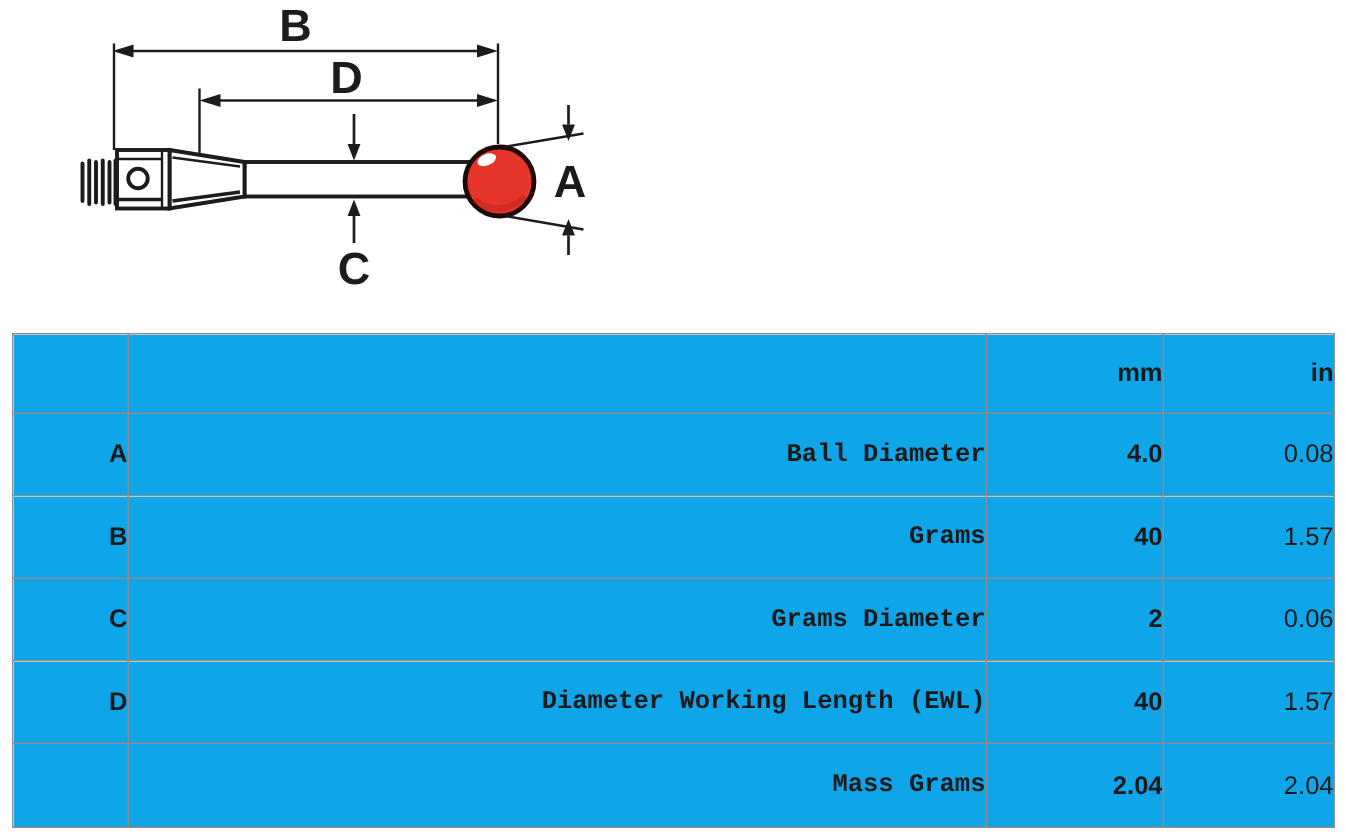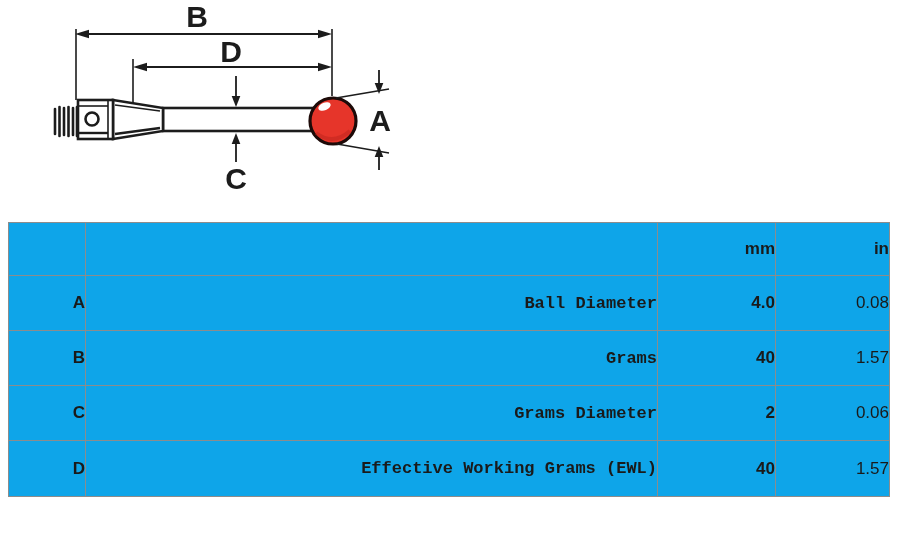--- a/index.html
+++ b/index.html
@@ -155,20 +155,26 @@
         <td class="c-in">1.57</td>
       </tr>
       <tr>
         <td class="c-key">C</td>
         <td class="c-name">Grams Diameter</td>
         <td class="c-mm">2</td>
         <td class="c-in">0.06</td>
       </tr>
       <tr>
         <td class="c-key">D</td>
-        <td class="c-name">Effective Working Grams (EWL)</td>
+        <td class="c-name">Diameter Working Length (EWL)</td>
         <td class="c-mm">40</td>
         <td class="c-in">1.57</td>
+      </tr>
+      <tr>
+        <td class="c-key"></td>
+        <td class="c-name">Mass Grams</td>
+        <td class="c-mm">2.04</td>
+        <td class="c-in">2.04</td>
       </tr>
     </tbody>
   </table>
 
 </div>
 
 </body></html>

